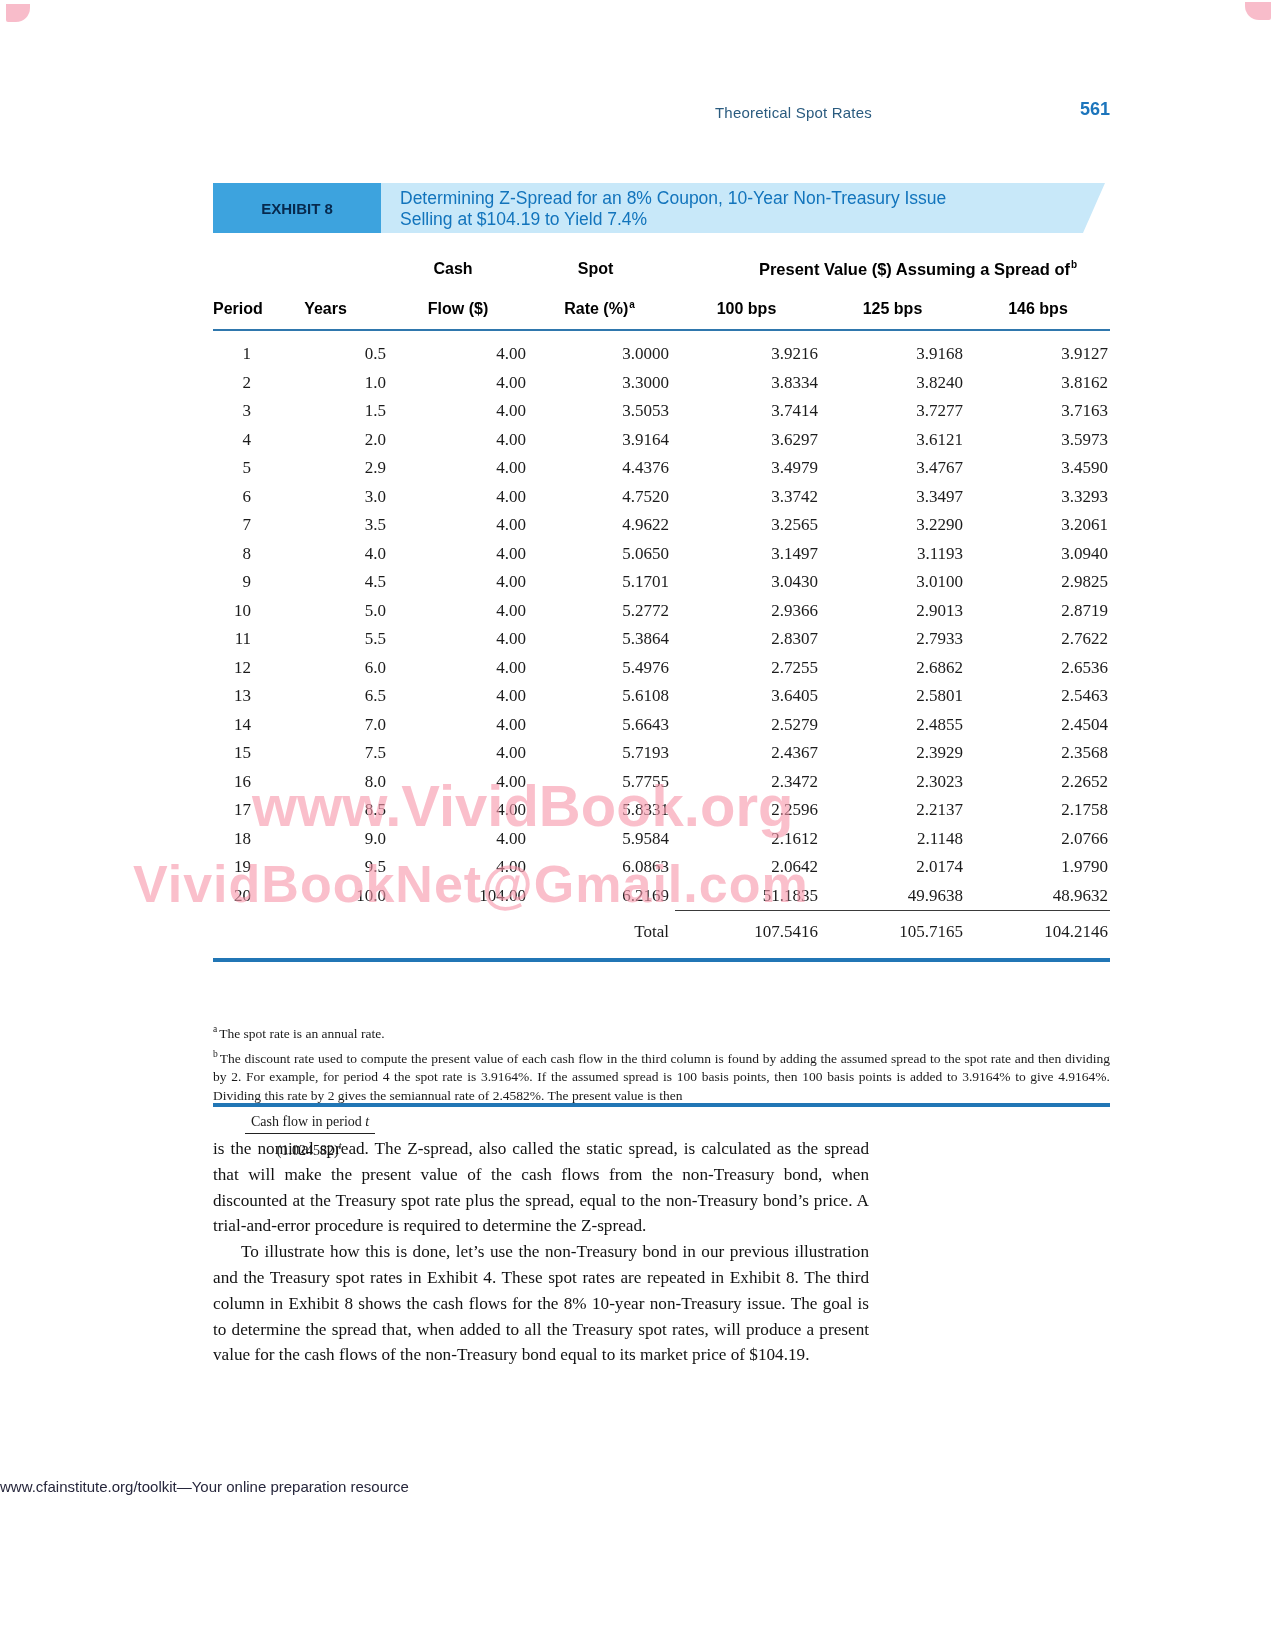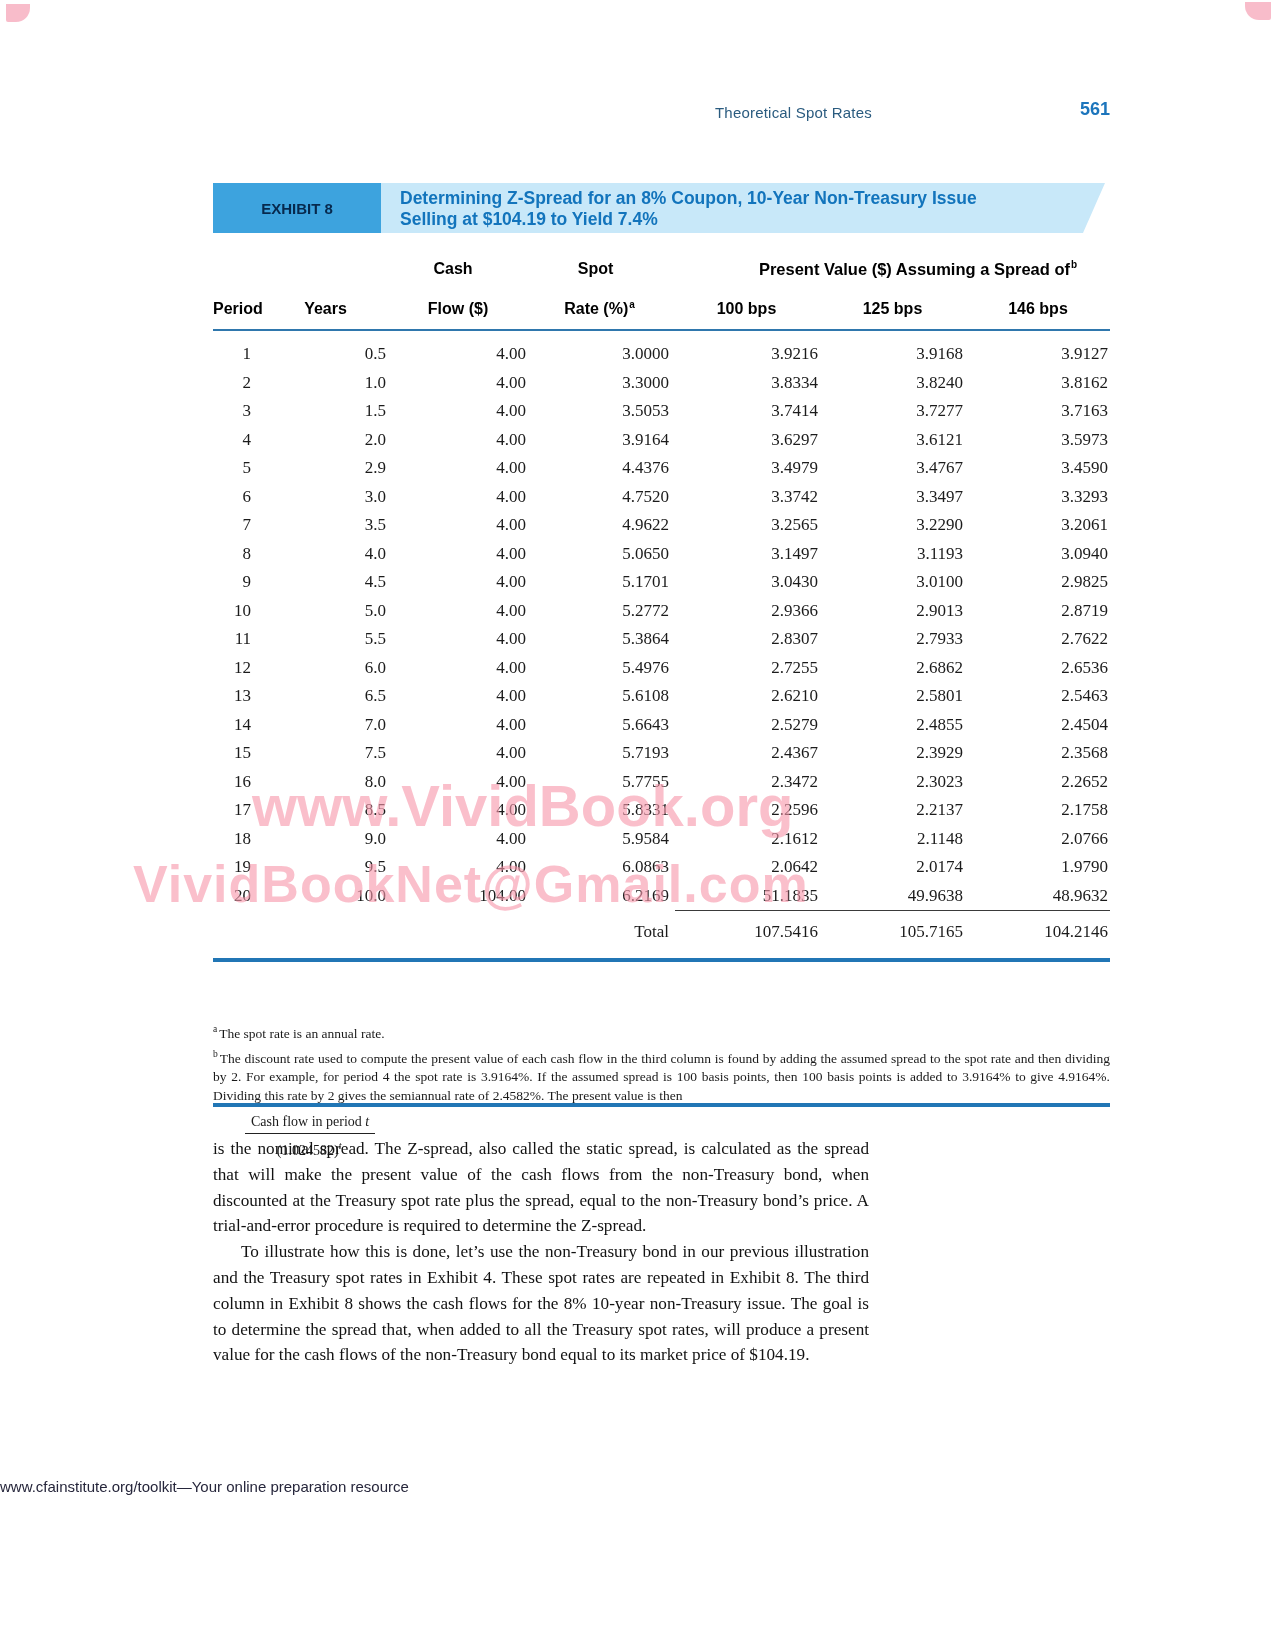--- a/index.html
+++ b/index.html
@@ -8,21 +8,21 @@
 
   
   .running-title{position:absolute;top:104px;left:703px;font-size:15px;color:#2A5B7F;letter-spacing:.2px;margin-left:12px;}
   .page-number{position:absolute;top:99px;right:165px;font-size:18px;font-weight:bold;color:#1C75BC;}
 
   
   .exhibit-label{position:absolute;left:213px;top:183px;width:168px;height:50px;background:#3DA3DE;
                  display:flex;align-items:center;justify-content:center;font-weight:bold;font-size:15px;color:#07294D;}
   .exhibit-banner{position:absolute;left:381px;top:183px;width:724px;height:50px;background:#C8E8F9;
                   clip-path:polygon(0 0,100% 0,calc(100% - 22px) 100%,0 100%);
-                  box-sizing:border-box;padding:5px 0 0 19px;color:#1274BC;font-weight:bold;
+                  box-sizing:border-box;padding:5px 0 0 19px;color:#1274BC;font-weight:normal;
                   font-size:17.5px;line-height:21px;}
 
   
   table.pv-table{position:absolute;left:213px;top:248px;width:897px;border-collapse:collapse;table-layout:fixed;}
   .pv-table th{font-family:"Liberation Sans",sans-serif;font-weight:bold;font-size:16px;color:#000;
                vertical-align:bottom;padding:0 4px 0 0;}
   .pv-table thead tr.tr1 th{height:30px;}
   .pv-table thead tr.tr2 th{height:40px;padding-bottom:11px;border-bottom:2px solid #2F77AD;}
   .pv-table th.left{text-align:left;padding-left:0;}
   .pv-table th.pre{padding-right:14px;}
@@ -227,21 +227,21 @@
           <td class="c4">5.4976</td>
           <td class="c5">2.7255</td>
           <td class="c6">2.6862</td>
           <td class="c7">2.6536</td>
         </tr>
         <tr>
           <td class="c1">13</td>
           <td class="c2">6.5</td>
           <td class="c3">4.00</td>
           <td class="c4">5.6108</td>
-          <td class="c5">2.6210</td>
+          <td class="c5">3.6405</td>
           <td class="c6">2.5801</td>
           <td class="c7">2.5463</td>
         </tr>
         <tr>
           <td class="c1">14</td>
           <td class="c2">7.0</td>
           <td class="c3">4.00</td>
           <td class="c4">5.6643</td>
           <td class="c5">2.5279</td>
           <td class="c6">2.4855</td>

